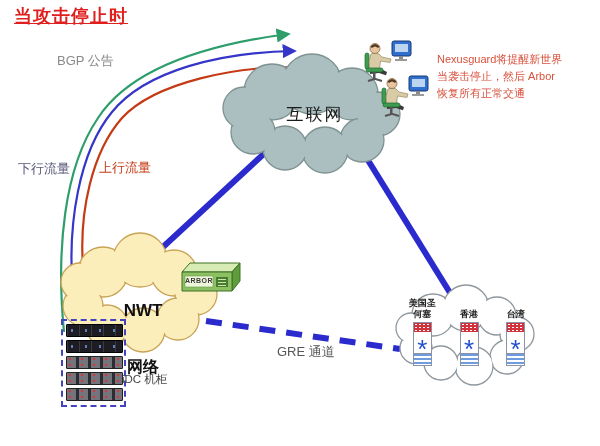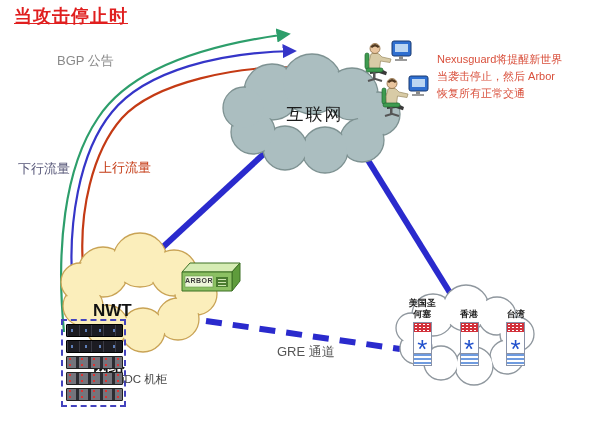--- a/index.html
+++ b/index.html
@@ -16,21 +16,21 @@
   .lbl{font-size:13px;}
   #bgp-label{left:57px;top:52px;color:#8a8a8a;}
   #down-label{left:18px;top:130px;color:#565678;margin-top:30px;}
   #up-label{left:99px;top:159px;color:var(--upstream-red,#b54a3a);}
   #gre-label{left:277px;top:343px;color:#555;}
   #idc-label{left:122px;top:372px;color:#444;font-size:11.5px;}
   #note{left:437px;top:51px;width:164px;color:var(--note-red,#d9503c);
         font-size:11px;line-height:17px;white-space:normal;}
   #internet-label{left:250px;top:103px;width:130px;text-align:center;font-size:17px;
         color:#1a1a1a;letter-spacing:2px;}
-  #nwt-label{left:93px;top:264px;width:100px;text-align:left;font-weight:bold;color:#111;}
+  #nwt-label{left:93px;top:264px;width:100px;text-align:center;font-weight:bold;color:#111;}
   #nwt-label .l1{font-size:17px;line-height:21px;}
   #nwt-label .l2{font-size:16px;line-height:20px;}
   #arbor-label{left:184px;top:277px;width:30px;text-align:center;font-size:7px;
         font-weight:bold;color:#3c3c3c;letter-spacing:.5px;}
 
   
   #rack{left:61px;top:319px;width:55px;height:78px;border:2px dashed var(--rack-border,#4343bd);
         padding:3px 3px;display:flex;flex-direction:column;gap:3px;background:transparent;}
   .unit{width:100%;height:11px;border-radius:1px;}
   .u-dark{background-color:#1c1c22;border:1px solid #000;

